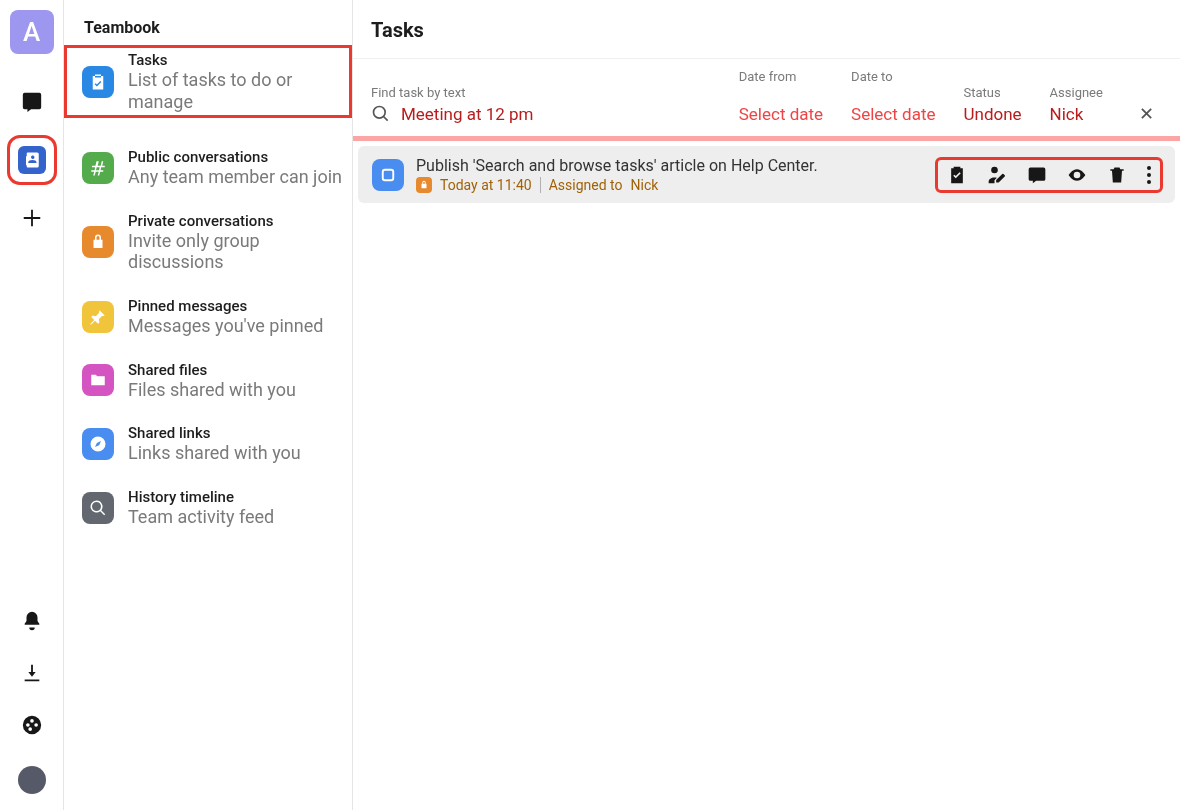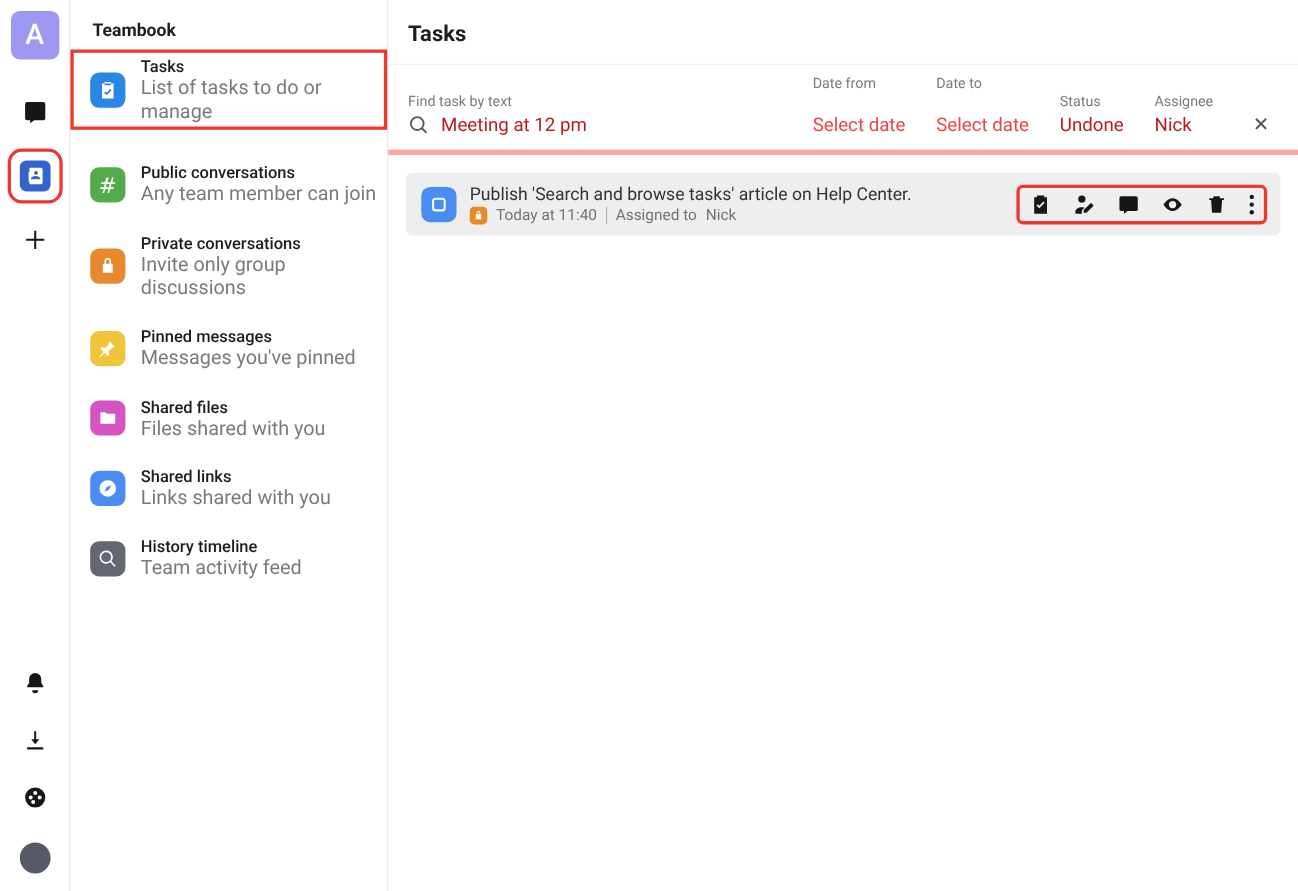--- a/index.html
+++ b/index.html
@@ -101,40 +101,40 @@
   }
   .filter-col { display:flex; flex-direction:column; gap:4px; }
   .filter-label { font-size: 13px; color:#7a7a7a; }
   .filter-value { font-size: 17px; color:#b91c1c; display:flex; align-items:center; gap:10px; }
   .filter-value.placeholder { color:#ef4444;margin-top:16px; }
   .findcol { flex: 1; }
   .clear-x { font-size: 18px; color:#555; cursor:pointer; padding:0 8px; }
 
   
   .task-row {
-    margin: 16px;
+    margin: 5px;
     background: #eeeeef;
     border-radius: 6px;
     padding: 10px 14px;
     display: flex;
     align-items: center;
     gap: 12px;
   }
   .check-icon {
     width: 32px; height: 32px;
     background:#4a8df0;
     border-radius:8px;
     display:flex; align-items:center; justify-content:center;
     position: relative;
     flex-shrink:0;
   }
   .check-icon svg { width:18px; height:18px; fill:none; stroke:#fff; stroke-width:2.5; }
   .task-body { flex:1; }
   .task-title { font-size: 16px; color:#333; }
-  .meta-line { display:flex; align-items:center; gap:8px; font-size:14px; color:#737373; margin-top:2px; }
+  .meta-line { display:flex; align-items:center; gap:8px; font-size:14px; color:#a16207; margin-top:2px; }
   .meta-lock {
     width: 16px; height:16px; background:#e78a2e; border-radius:4px;
     display:flex; align-items:center; justify-content:center;
   }
   .meta-lock svg { width:10px; height:10px; fill:#fff; }
   .pipe { width:1px; height:16px; background:#b0b0b0; }
   .action-bar {
     outline: 3px solid #ea3a30;
     outline-offset: -1px;
     display:flex; align-items:center; gap:20px;

